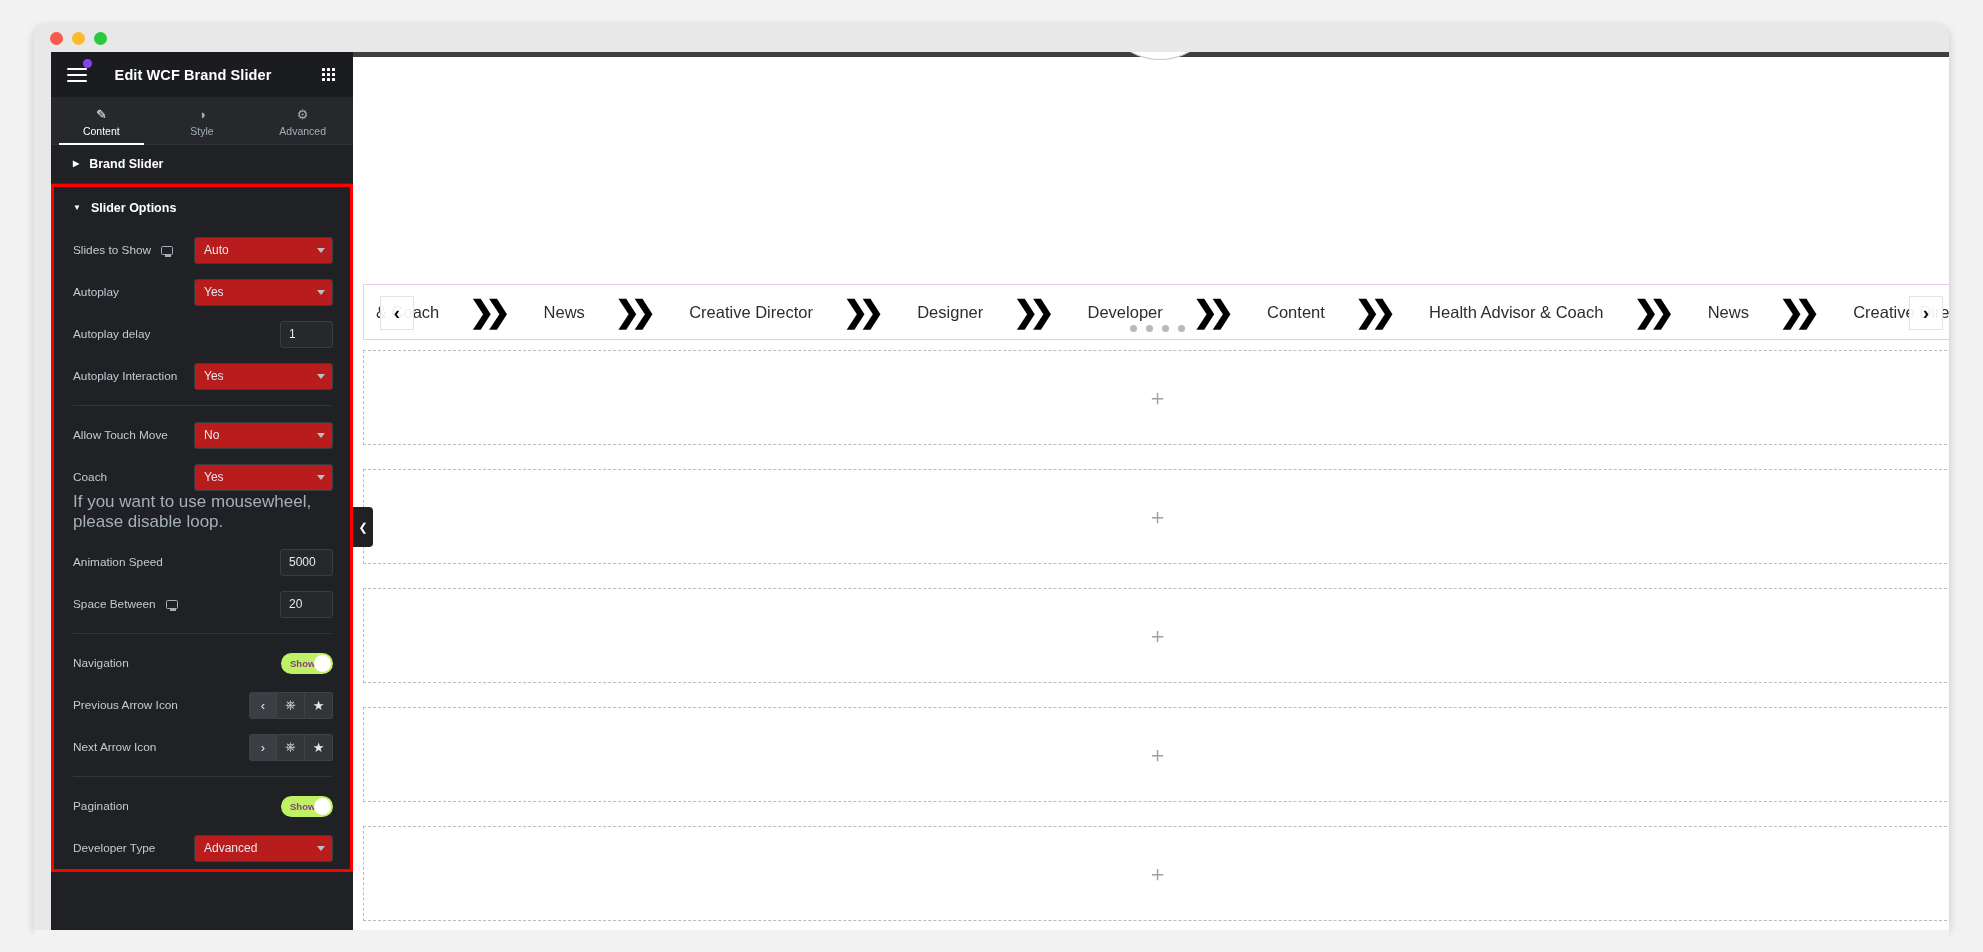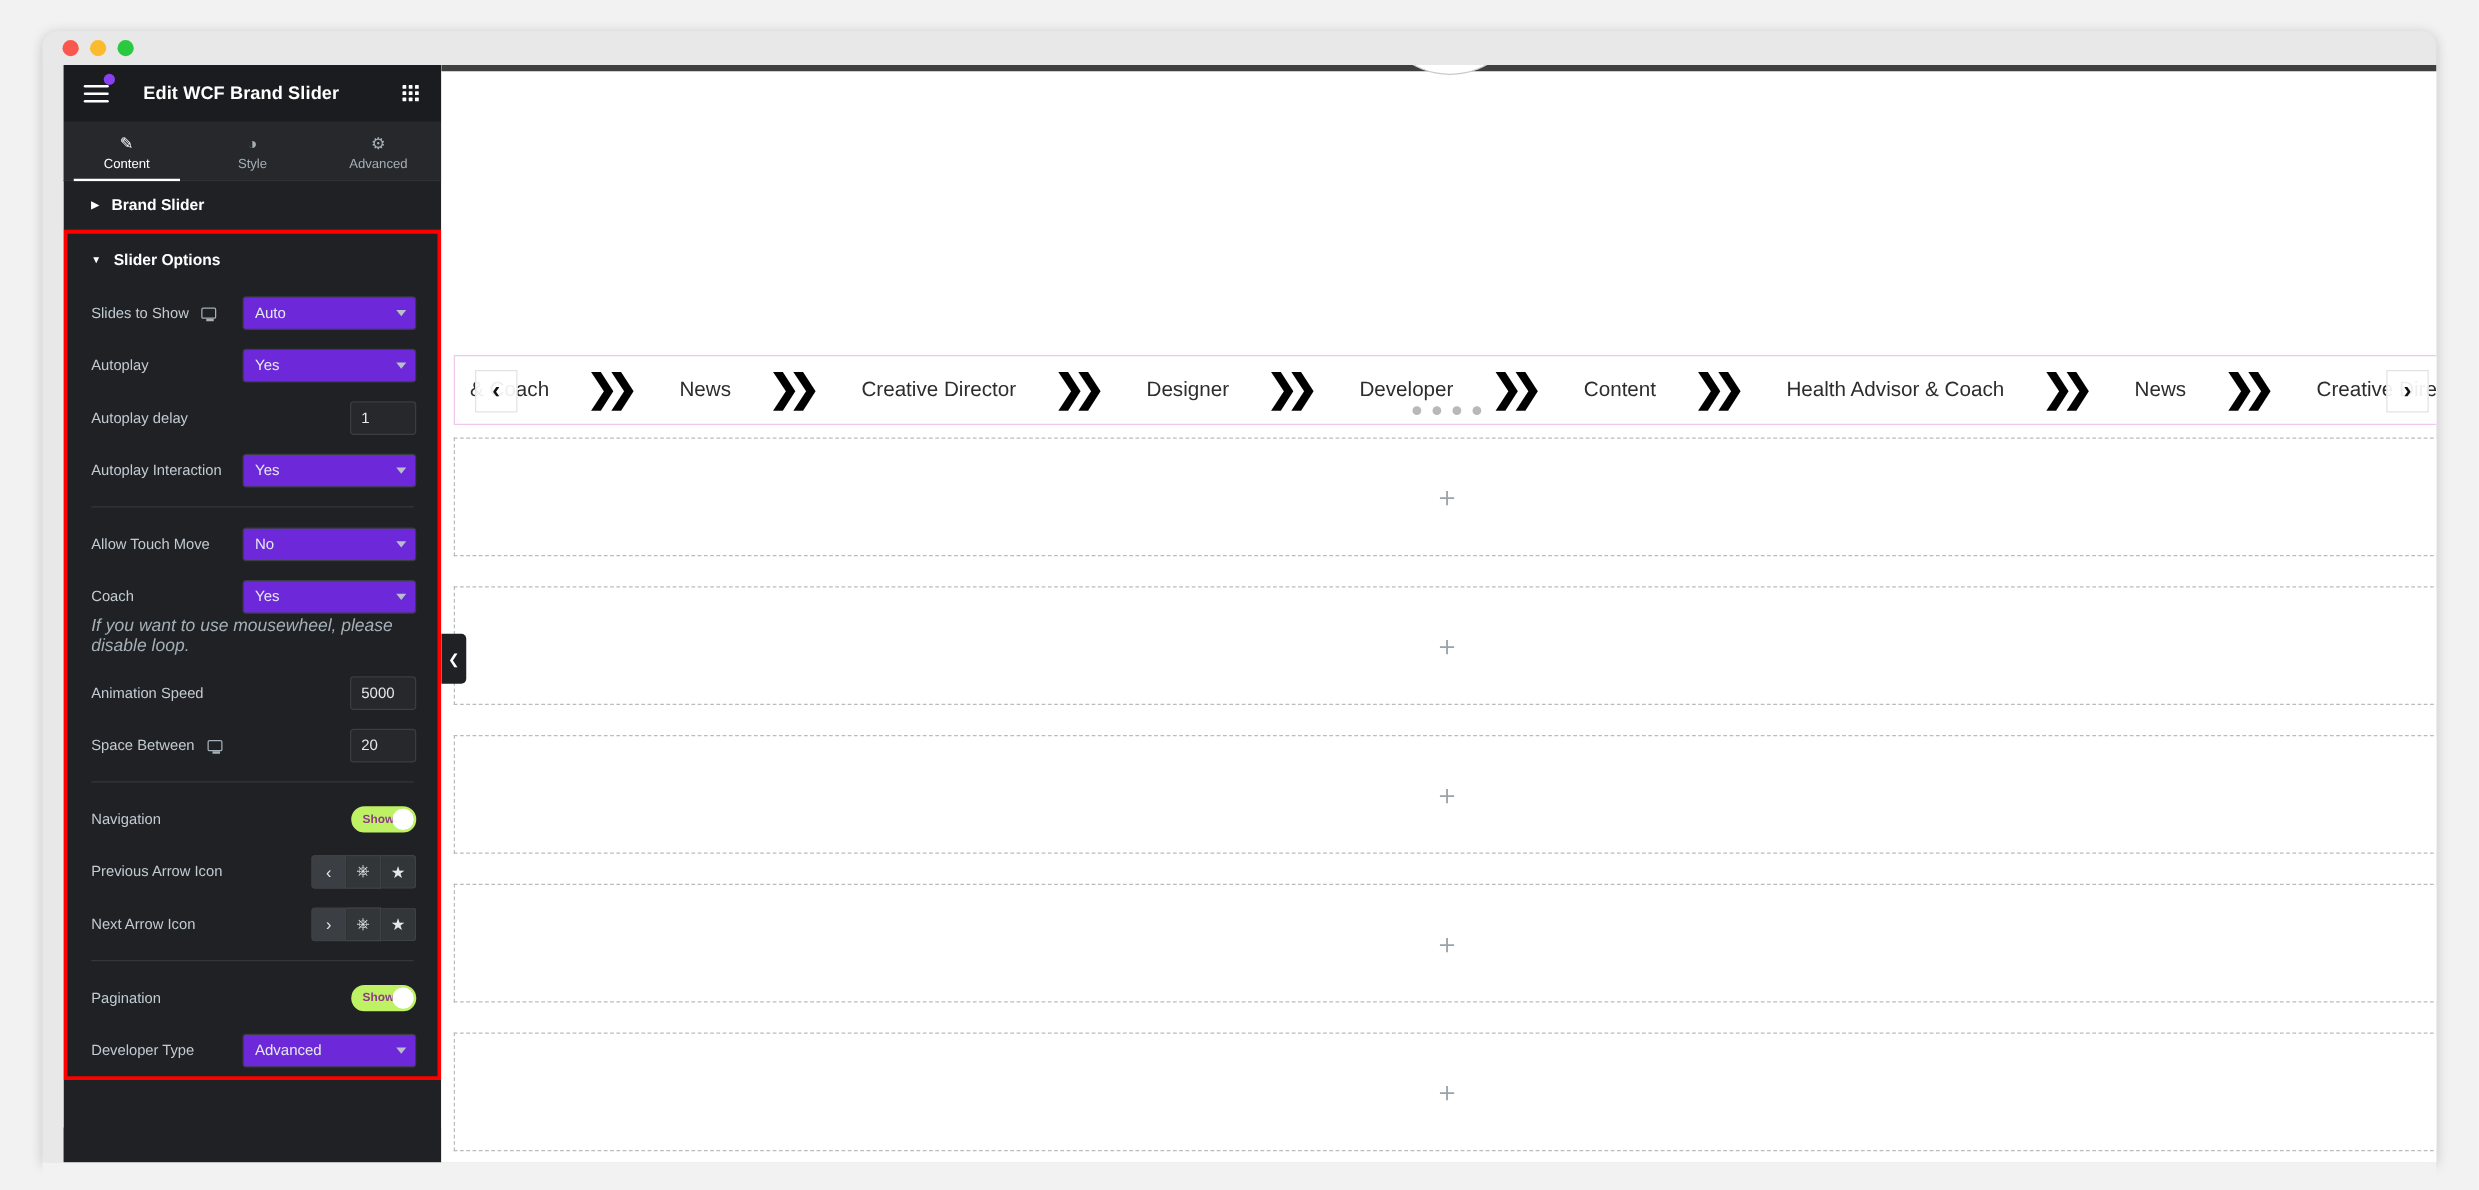--- a/index.html
+++ b/index.html
@@ -197,21 +197,21 @@
     width: 6px; height: 1.6px;
     background: #a4afb7;
   }
 
   .select-wrap {
     position: relative;
     width: 139px;
   }
   .fake-select {
     width: 139px; height: 27px;
-    background: #6d28d9;
+    background: #b91c1c;
     border: 1px solid #3a3d42;
     border-radius: 3px;
     color: #e4e9ed;
     font-size: 12px;
     display: flex;
     align-items: center;
     padding: 0 22px 0 9px;
     cursor: pointer;
   }
   .sel-caret {
@@ -236,22 +236,21 @@
   }
 
   .divider {
     height: 1px;
     background: #33363b;
     margin: 8px 19px;
   }
 
   .help-text {
     color: #a4afb7;
-    font-size: 14px;
-    font-style: italic;
+    font-size: 17px;
     padding: 0 19px 9px 19px;
     margin-top: -6px;
   }
 
   
   .toggle {
     width: 52px; height: 21px;
     border-radius: 11px;
     position: relative;
     cursor: pointer;

